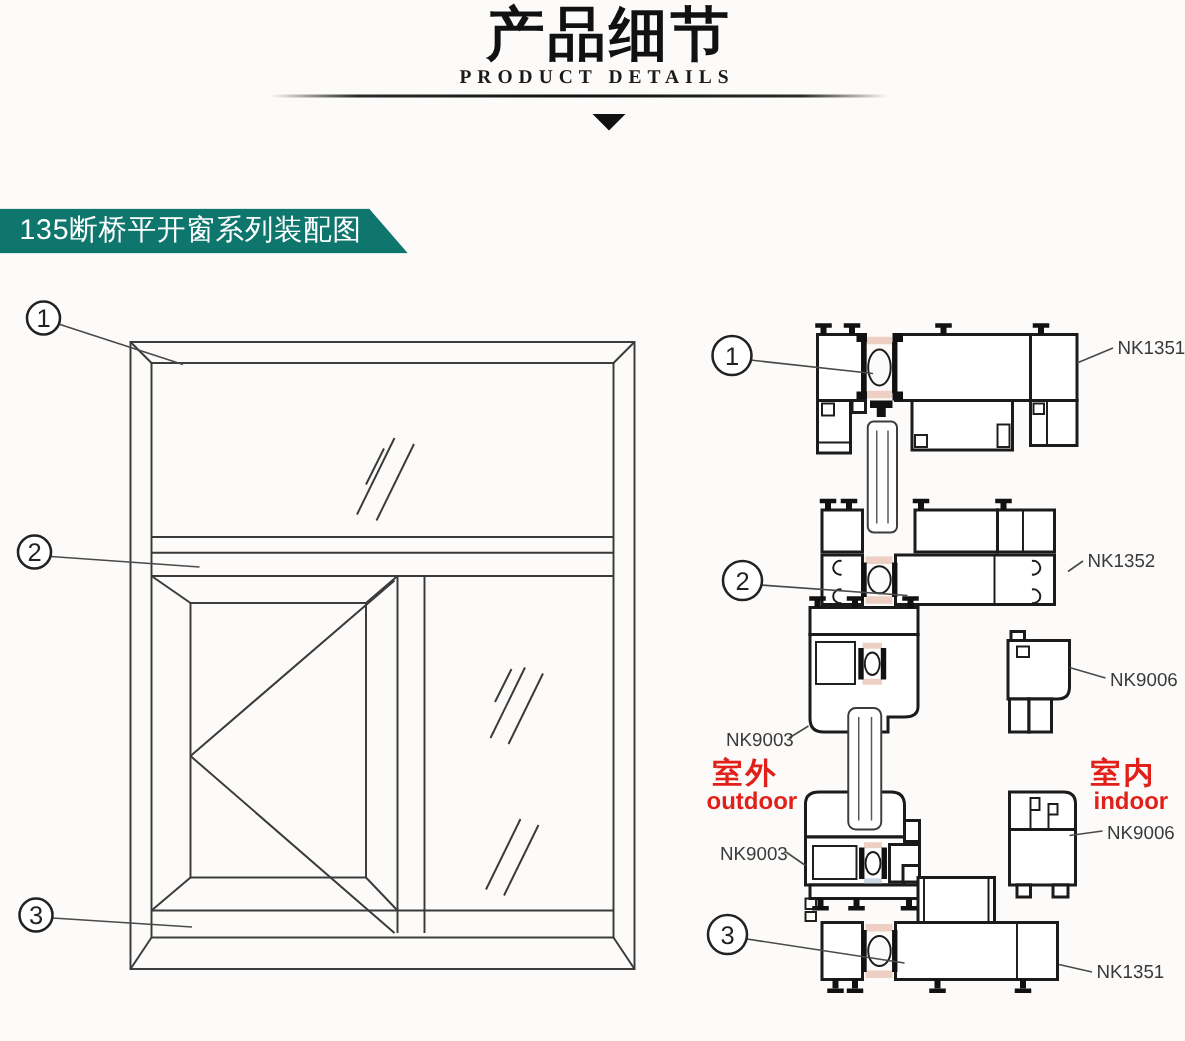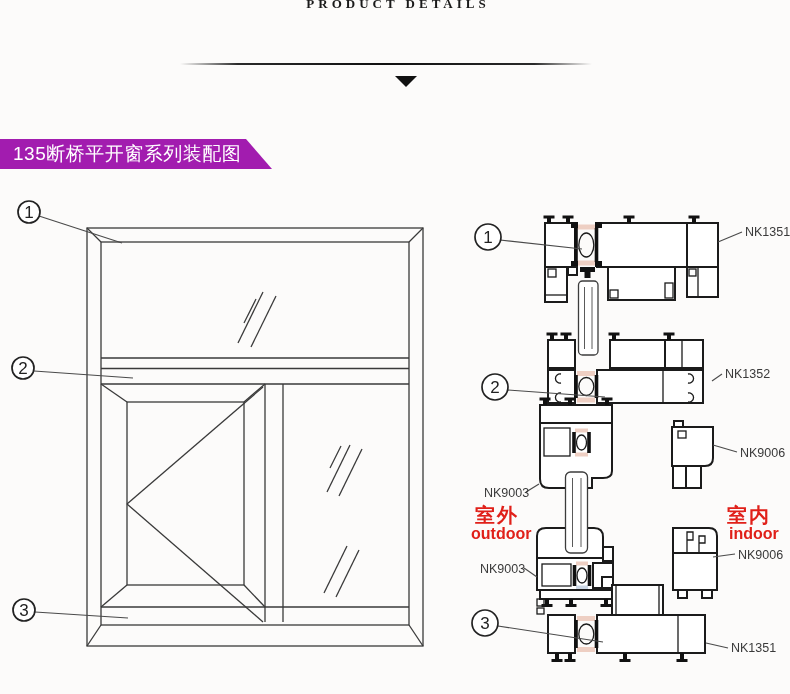--- a/index.html
+++ b/index.html
@@ -9,21 +9,21 @@
   .hdr{position:absolute;top:0;left:0;width:790px;text-align:center;}
   .hdr .title{margin:2px 0 0 22px;font-family:"Liberation Serif",serif;font-weight:700;
               font-size:39px;letter-spacing:2px;color:#111;line-height:1.15;}
   .hdr .subtitle{margin:-4px 16px 0 22px;font-family:"Liberation Serif",serif;font-weight:700;
                  font-size:13px;letter-spacing:4px;color:#1a1a1a;}
   .divider{position:absolute;left:180px;top:63px;width:412px;height:2.4px;
            background:linear-gradient(to right,rgba(20,20,20,0),#2a2a2a 14%,#101010 50%,#2a2a2a 86%,rgba(20,20,20,0));}
   .tri{position:absolute;left:395px;top:76px;width:0;height:0;
        border-left:11px solid transparent;border-right:11px solid transparent;border-top:11px solid #111;}
   
-  .banner{position:absolute;left:0;top:139px;width:272px;height:30px;background:#a21caf;
+  .banner{position:absolute;left:0;top:139px;width:272px;height:30px;background:#0f766e;
           clip-path:polygon(0 0,246px 0,272px 100%,0 100%);}
   .banner span{display:block;padding-left:13px;line-height:30px;font-size:19px;color:#ffffff;letter-spacing:0.5px;}
   
   svg{position:absolute;display:block;}
   #winSvg{left:0;top:195px;}
   #proSvg{left:460px;top:195px;}
   .w{fill:none;stroke:#3a3a3a;stroke-width:1.3px;}
   .cir{fill:#fff;stroke:#222;stroke-width:1.7px;}
   .cnum{font-family:"Liberation Sans",sans-serif;font-size:17px;fill:#222;text-anchor:middle;}
   .ldr{fill:none;stroke:#4a4a4a;stroke-width:1.1px;}
@@ -36,20 +36,21 @@
   .lbl{font-family:"Liberation Sans",sans-serif;font-size:12.5px;fill:#3a3a3a;}
   .cnr{font-family:"Liberation Sans",sans-serif;font-weight:700;font-size:20px;fill:#e02019;letter-spacing:2px;}
   .enr{font-family:"Liberation Sans",sans-serif;font-weight:700;font-size:16px;fill:#e02019;}
 </style>
 </head>
 <body>
 
 <div class="page">
 
   <div class="hdr">
+    <div class="title">产品细节</div>
     <div class="subtitle">PRODUCT DETAILS</div>
   </div>
   <div class="divider"></div>
   <div class="tri"></div>
 
   <div class="banner">
     <span>135断桥平开窗系列装配图</span>
   </div>
 
   <svg id="winSvg" width="460" height="500" viewBox="0 0 460 500">

